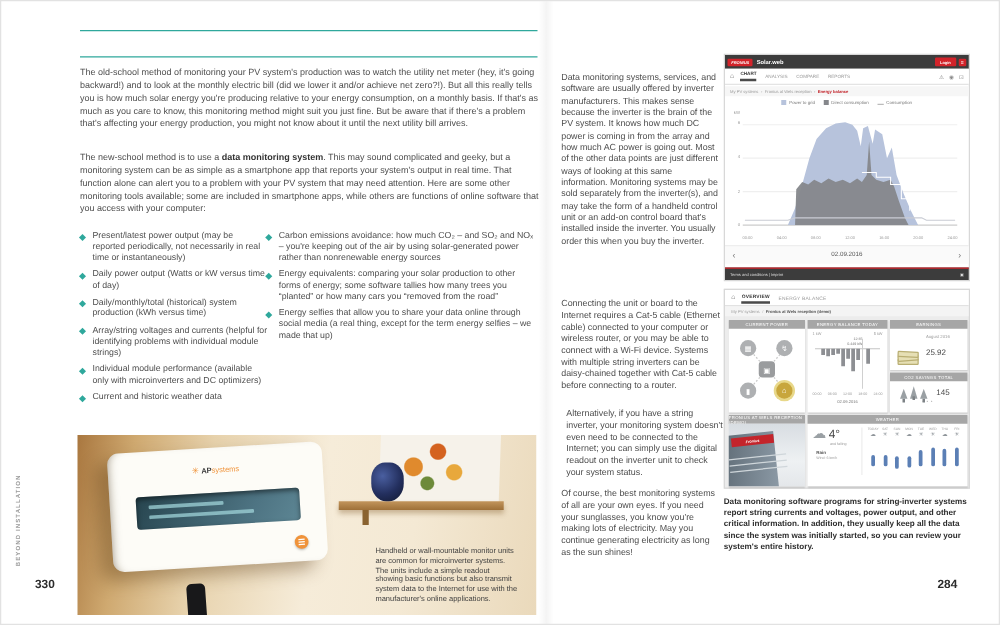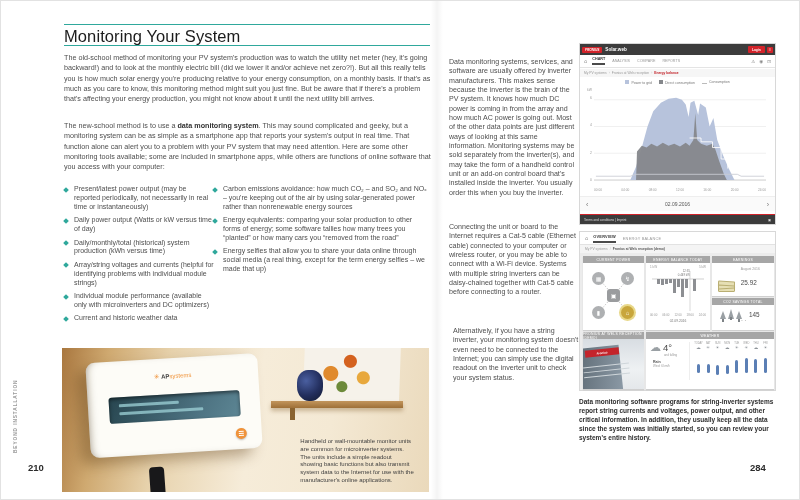--- a/index.html
+++ b/index.html
@@ -46,21 +46,21 @@
   .lcd .l1,.lcd .l2{position:absolute;left:8%;height:3px;background:#9fd3d8;opacity:.75;border-radius:1px;}
   .lcd .l1{top:26%;width:46%;} .lcd .l2{top:58%;width:64%;}
   .device .btn{position:absolute;right:9%;bottom:11%;width:11px;height:11px;border-radius:50%;
     background:#f0933a;box-shadow:0 1px 2px rgba(0,0,0,.25);}
   .device .btn i{position:absolute;left:3px;right:3px;height:1px;background:#fff;display:block;}
   .device .btn i:nth-child(1){top:3px;} .device .btn i:nth-child(2){top:5px;} .device .btn i:nth-child(3){top:7px;}
   #photo .cable{position:absolute;left:24%;bottom:-6%;width:15px;height:34px;background:#18181a;border-radius:4px;transform:rotate(-4deg);}
   #photo-cap{position:absolute;right:4%;bottom:5%;width:114px;font-size:6px;line-height:7.8px;color:#3f3f3f;}
   
   .rp{position:absolute;left:448px;width:127px;font-size:7.1px;line-height:9.35px;color:#4e4e4e;}
-  #rp1{top:57px;} #rp2{top:222px;} #rp3{top:322px;} #rp4{top:390px;}
+  #rp1{top:57px;} #rp2{top:238px;} #rp3{top:322px;} #rp4{top:390px;}
   
   #shot1{position:absolute;left:578px;top:42px;width:197px;height:182px;background:#fff;border:1px solid #d8d8d8;}
   #shot1 .hdr{position:absolute;left:0;top:0;right:0;height:11px;background:#3c3c3c;display:flex;align-items:center;padding:0 2px;}
   .hdr .flogo{background:#d2232a;color:#fff;font-size:3.2px;font-weight:700;font-style:italic;padding:1px 3px;border-radius:1px;}
   .hdr .prod{color:#fff;font-size:4.6px;margin-left:3px;font-weight:700;}
   .hdr .sp{flex:1;}
   .hdr .loginbtn{background:#d2232a;color:#fff;font-size:3.2px;padding:1.5px 4px;border-radius:1px;font-weight:700;}
   .hdr .menu{background:#d2232a;color:#fff;font-size:4px;padding:.5px 2px;margin-left:2px;border-radius:1px;}
   #shot1 .nav{position:absolute;left:0;top:11px;right:0;height:13px;background:#fff;border-bottom:1px solid #e4e4e4;
     display:flex;align-items:center;padding:0 4px;}
@@ -145,24 +145,23 @@
   .wd .tbar{position:absolute;left:50%;width:3px;margin-left:-1.5px;background:#5b7fb5;border-radius:1.5px;}
   #cap2{position:absolute;left:578px;top:396px;width:199px;font-size:6.5px;line-height:9px;color:#2e2e2e;font-weight:700;}
 </style>
 </head>
 <body>
 
 <div id="spread">
   <div class="gutter"></div>
 
   <div class="spine">BEYOND INSTALLATION</div>
-  <div class="pagenum" id="pn-180">210</div>
+  <div class="pagenum" id="pn-180">330</div>
 
   <div class="rule" id="rule-a"></div>
-  <h1 id="title" style="margin:0">Monitoring Your System</h1>
   <div class="rule" id="rule-b"></div>
 
   <p class="body-p" id="p1" style="margin:0">The old-school method of monitoring your PV system's production was to watch the utility net meter (hey, it's going backward!) and to look at the monthly electric bill (did we lower it and/or achieve net zero?!). But all this really tells you is how much solar energy you're producing relative to your energy consumption, on a monthly basis. If that's as much as you care to know, this monitoring method might suit you just fine. But be aware that if there's a problem that's affecting your energy production, you might not know about it until the next utility bill arrives.</p>
   <p class="body-p" id="p2" style="margin:0"><span>The new-school method is to use a </span><span class="b">data monitoring system</span><span>. This may sound complicated and geeky, but a monitoring system can be as simple as a smartphone app that reports your system's output in real time. That function alone can alert you to a problem with your PV system that may need attention. Here are some other monitoring tools available; some are included in smartphone apps, while others are functions of online software that you access with your computer:</span></p>
 
   <div class="bul-col" id="bul-l">
     <div class="bi">
         <span class="bm"></span>
         <span class="bt">Present/latest power output (may be reported periodically, not necessarily in real time or instantaneously)</span>
       </div>
@@ -220,20 +219,21 @@
         </div>
     </div>
     <div class="cable"></div>
 
     <div id="photo-cap">Handheld or wall-mountable monitor units are common for microinverter systems. The units include a simple readout showing basic functions but also transmit system data to the Internet for use with the manufacturer's online applications.</div>
   </div>
 
   <p class="rp" id="rp1" style="margin:0">Data monitoring systems, services, and software are usually offered by inverter manufacturers. This makes sense because the inverter is the brain of the PV system. It knows how much DC power is coming in from the array and how much AC power is going out. Most of the other data points are just different ways of looking at this same information. Monitoring systems may be sold separately from the inverter(s), and may take the form of a handheld control unit or an add-on control board that's installed inside the inverter. You usually order this when you buy the inverter.</p>
   <p class="rp" id="rp2" style="margin:0">Connecting the unit or board to the Internet requires a Cat-5 cable (Ethernet cable) connected to your computer or wireless router, or you may be able to connect with a Wi-Fi device. Systems with multiple string inverters can be daisy-chained together with Cat-5 cable before connecting to a router.</p>
   <p class="rp" id="rp3" style="margin:4px">Alternatively, if you have a string inverter, your monitoring system doesn't even need to be connected to the Internet; you can simply use the digital readout on the inverter unit to check your system status.</p>
+  <p class="rp" id="rp4" style="margin:0">Of course, the best monitoring systems of all are your own eyes. If you need your sunglasses, you know you're making lots of electricity. May you continue generating electricity as long as the sun shines!</p>
 
   <div id="shot1">
     <div class="hdr">
       <span class="flogo">FRONIUS</span>
       <span class="prod">Solar.web</span>
       <span class="sp"></span>
       <span class="loginbtn">Login</span>
       <span class="menu">≡</span>
     </div>
     <div class="nav">

